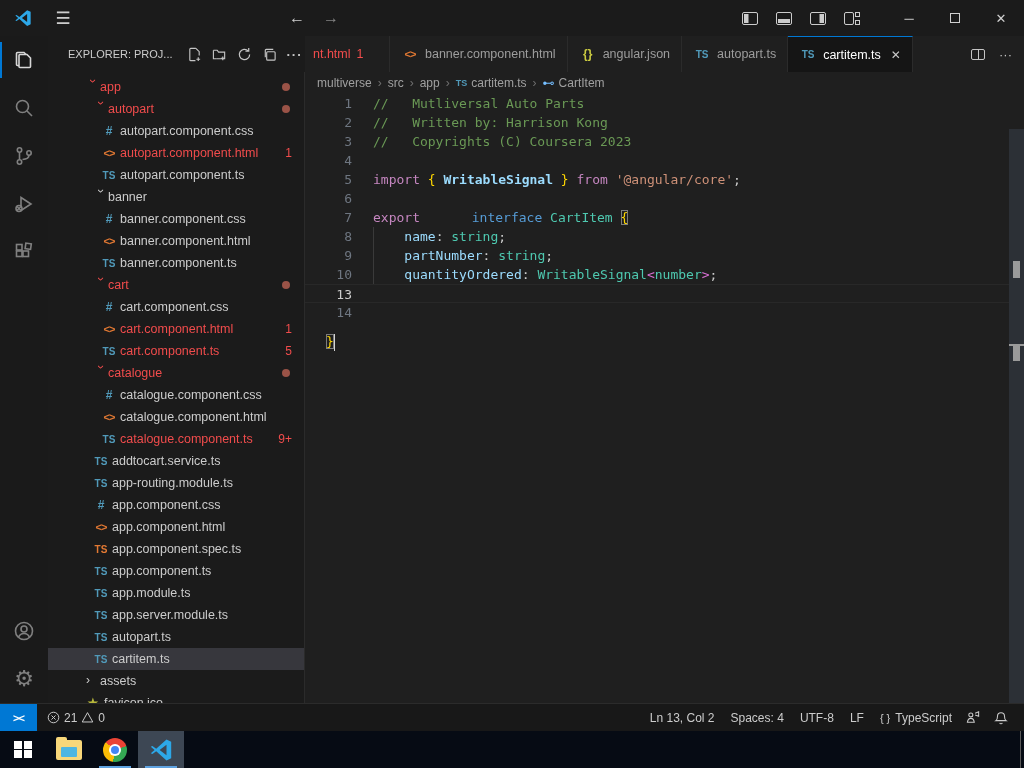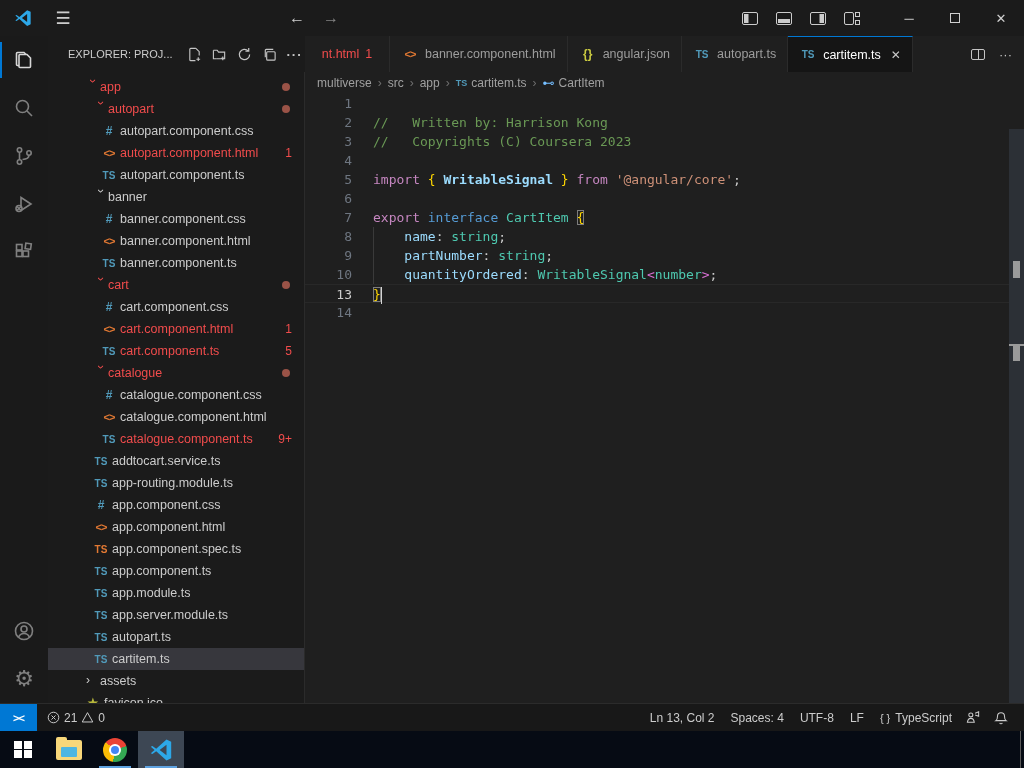--- a/index.html
+++ b/index.html
@@ -49,45 +49,45 @@
   .ic-ts-spec { color:#e37933; }
   .ic-star { color:#b7b73b; font-size:12px; }
   .p-f0 { padding-left:38px; } .p-f1 { padding-left:46px; }
   .p-file2 { padding-left:52px; } .p-file1 { padding-left:44px; } .p-file0 { padding-left:36px; }
   .dot { position:absolute; right:14px; width:8px; height:8px; border-radius:50%; background:#9a5347; }
   .nbadge { position:absolute; right:12px; color:#f14c4c; font-size:12px; }
 
   
   .tabstrip { position:absolute; left:305px; top:36px; width:719px; height:36px; background:#1f1f1f; display:flex; }
   .tab { height:36px; display:flex; align-items:center; padding:0 11px; border-right:1px solid #2b2b2b; background:#1f1f1f; color:#9d9d9d; font-size:12.5px; gap:6px; position:relative; white-space:nowrap; }
-  .tab.first { width:85px; padding:0 8px;justify-content:center; }
+  .tab.first { width:85px; padding:0 8px; }
   .tab.active { background:#151515; color:#ffffff; border-top:1.5px solid #0078d4; }
   .tab .fi { margin-right:0; }
   .tab .close { color:#cccccc; font-size:12px; margin-left:4px; }
   .tab .t-badge { color:#f14c4c; }
   .tab.err-tab { color:#f14c4c; }
   .tab-actions { margin-left:auto; display:flex; align-items:center; gap:14px; padding-right:12px; color:#c5c5c5; }
   .split-icon { width:14px; height:11px; border:1px solid #c5c5c5; border-radius:2px; position:relative; }
   .split-icon::after { content:""; position:absolute; left:6px; top:0; width:1px; height:9px; background:#c5c5c5; }
 
   
   .editor { position:absolute; left:305px; top:72px; width:719px; height:631px; background:#1f1f1f; }
   .breadcrumb { height:22px; display:flex; align-items:center; font-size:12px; color:#a0a0a0; padding-left:12px; gap:3px; }
   .bc-sep { color:#6e6e6e; margin:0 3px; }
   .bc-item { display:flex; align-items:center; gap:4px; }
   .bc-ts { color:#519aba; font-weight:bold; font-size:9px; }
   .bc-iface { color:#75beff; font-size:12px; }
   .code { position:relative; font-family:"DejaVu Sans Mono", monospace; font-size:13px; }
   .cline { height:19px; line-height:19px; display:flex; white-space:pre; position:relative; }
-  .cline.current { border-top:1px solid #282828; border-bottom:1px solid #282828; }
+  .cline.current { border-top:1px solid #282828; border-bottom:1px solid #282828;flex-direction:column; }
   .gut { width:47px; text-align:right; color:#6e7681; flex:0 0 47px; }
   .cline.current .gut { color:#cccccc; }
   .ctext { margin-left:21px; }
   .cline.guided::before { content:""; position:absolute; left:68px; top:0; bottom:0; width:1px; background:#3a3a3a; }
-  .tk-cm { color:#6a9955; } .tk-kw { color:#c586c0; } .tk-kwb { color:#569cd6; }
+  .tk-cm { color:#6a9955; } .tk-kw { color:#c586c0; } .tk-kwb { color:#569cd6;margin-left:44px; }
   .tk-type { color:#4ec9b0; } .tk-prop { color:#9cdcfe; } .tk-var { color:#9cdcfe; font-weight:bold; }
   .tk-str { color:#ce9178; } .tk-pl { color:#cccccc; } .tk-br { color:#ffd700; } .tk-ang { color:#da70d6; }
   .tk-boxed { outline:1px solid #7d7d7d; outline-offset:-1px; }
   .cursor { display:inline-block; width:1.5px; height:17px; background:#d4d4d4; vertical-align:middle; margin-left:0px; }
   .scrollstrip { position:absolute; right:0; top:57px; width:15px; height:574px; background:#2c3036; }
   .ss-mark1 { position:absolute; left:4px; top:132px; width:7px; height:17px; background:#9a9a9a; }
   .ss-mark2 { position:absolute; left:0px; top:215px; width:15px; height:2px; background:#9a9a9a; }
   .ss-mark3 { position:absolute; left:4px; top:217px; width:7px; height:15px; background:#9a9a9a; }
 
   
@@ -412,21 +412,21 @@
           <span class="bc-ts">TS</span>
           <span>cartitem.ts</span>
         </span>
         <span class="bc-sep">›</span>
         <span class="bc-item">
           <span class="bc-iface">⊷</span>
           <span>CartItem</span>
         </span>
       </div>
     <div class="code" id="code">
-        <div class="cline"><span class="gut">1</span></div>
+        <div class="cline"><span class="gut">1</span><span class="ctext"><span class="tk-cm">//   Mutliversal Auto Parts</span></span></div>
         <div class="cline"><span class="gut">2</span><span class="ctext"><span class="tk-cm">//   Written by: Harrison Kong</span></span></div>
         <div class="cline"><span class="gut">3</span><span class="ctext"><span class="tk-cm">//   Copyrights (C) Coursera 2023</span></span></div>
         <div class="cline"><span class="gut">4</span><span class="ctext"></span></div>
         <div class="cline"><span class="gut">5</span><span class="ctext"><span class="tk-kw">import</span><span class="tk-pl"> </span><span class="tk-br">{</span><span class="tk-pl"> </span><span class="tk-var">WritableSignal</span><span class="tk-pl"> </span><span class="tk-br">}</span><span class="tk-pl"> </span><span class="tk-kw">from</span><span class="tk-pl"> </span><span class="tk-str">'@angular/core'</span><span class="tk-pl">;</span></span></div>
         <div class="cline"><span class="gut">6</span><span class="ctext"></span></div>
         <div class="cline"><span class="gut">7</span><span class="ctext"><span class="tk-kw">export</span><span class="tk-pl"> </span><span class="tk-kwb">interface</span><span class="tk-pl"> </span><span class="tk-type">CartItem</span><span class="tk-pl"> </span><span class="tk-br tk-boxed">{</span></span></div>
         <div class="cline guided"><span class="gut">8</span><span class="ctext"><span class="tk-pl">    </span><span class="tk-prop">name</span><span class="tk-pl">: </span><span class="tk-type">string</span><span class="tk-pl">;</span></span></div>
         <div class="cline guided"><span class="gut">9</span><span class="ctext"><span class="tk-pl">    </span><span class="tk-prop">partNumber</span><span class="tk-pl">: </span><span class="tk-type">string</span><span class="tk-pl">;</span></span></div>
         <div class="cline guided"><span class="gut">10</span><span class="ctext"><span class="tk-pl">    </span><span class="tk-prop">quantityOrdered</span><span class="tk-pl">: </span><span class="tk-type">WritableSignal</span><span class="tk-ang">&lt;</span><span class="tk-type">number</span><span class="tk-ang">&gt;</span><span class="tk-pl">;</span></span></div>
         <div class="cline current"><span class="gut">13</span><span class="ctext"><span class="tk-br tk-boxed">}</span><span class="cursor"></span></span></div>

